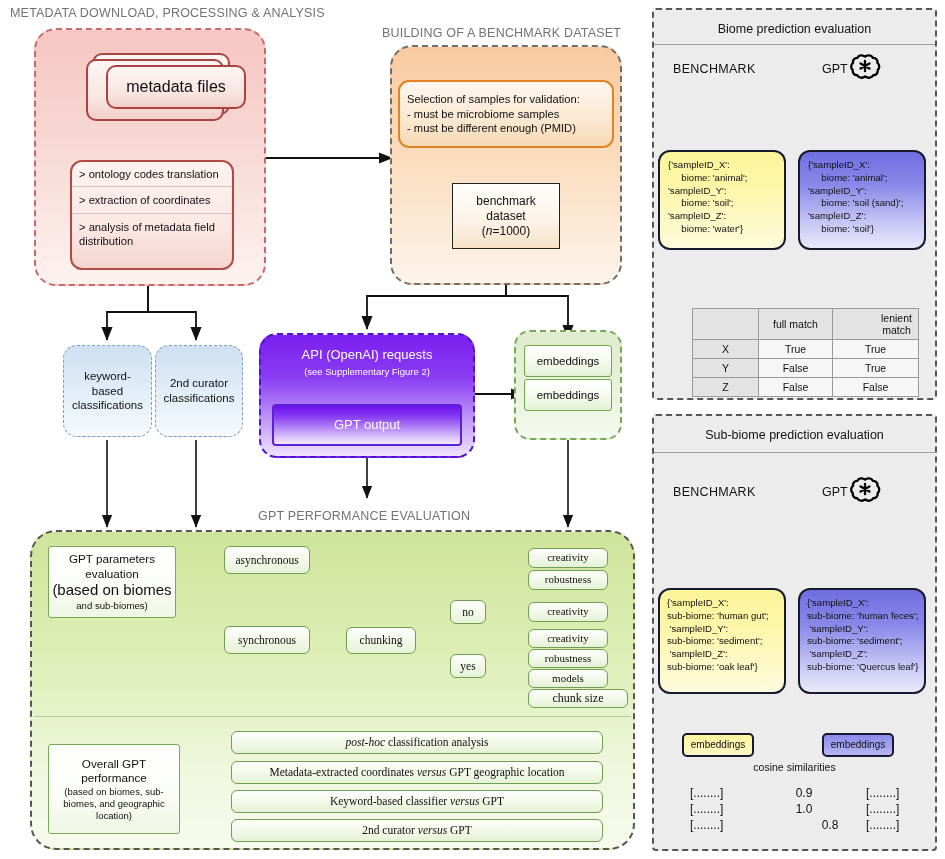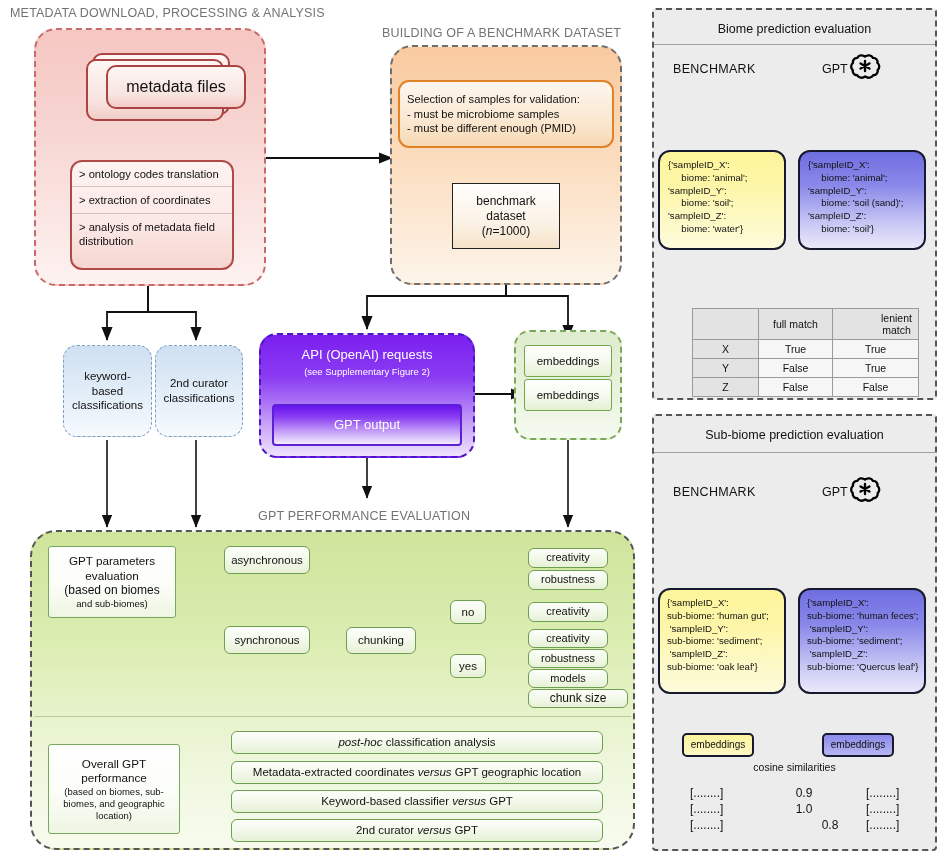--- a/index.html
+++ b/index.html
@@ -36,21 +36,21 @@
      background:linear-gradient(180deg,#fdf3f1 0%, #fbe8e5 60%, #f6d5d0 100%); }
   .box-orangeline { border:2.2px solid #e08226; border-radius:11px;
      background:linear-gradient(180deg,#fdf6ee 0%, #fbe9d4 55%, #f6d9b4 100%); }
   .box-black { border:1.8px solid #222; background:linear-gradient(180deg,#fffefc 0%, #fbf2e6 60%, #f5e2c8 100%); }
   .box-purple { border:2px solid #5b21d6; border-radius:4px;
      background:linear-gradient(180deg,#6b12ef 0%, #8a40f2 30%, #c9a6f9 70%, #f3ebfe 100%);
      color:#fff; }
   .box-green { border:1.8px solid #72a74e; border-radius:3px;
      background:linear-gradient(180deg,#ffffff 0%, #f4f9ec 55%, #e4f0d3 100%); }
   .box-greenout { border:1.8px solid #6f9f50; border-radius:6px;
-     background:linear-gradient(180deg,#fdfefb 0%, #f3f9ea 50%, #e6f1d6 100%); }
+     background:linear-gradient(180deg,#fdfefb 0%, #f3f9ea 50%, #e6f1d6 100%);font-family:Liberation Serif, serif; }
   .box-white { border:1.6px solid #7aa85a; border-radius:3px;
      background:linear-gradient(180deg,#ffffff 0%, #fbfdf8 55%, #eef6e3 100%); }
 
   .box-yellow { border:2.4px solid #171a2e; border-radius:12px;
      background:linear-gradient(180deg,#fdf59a 0%, #fdf6a8 35%, #fdfbdc 100%); }
   .box-bluegrad { border:2.4px solid #171a2e; border-radius:12px;
      background:linear-gradient(180deg,#6f6ee0 0%, #8a89e9 35%, #c9c8f5 75%, #e9e9fb 100%); }
   .box-emb-y { border:2px solid #171a2e; border-radius:5px;
      background:linear-gradient(180deg,#fdf49c 0%, #fdf8c4 100%); }
   .box-emb-b { border:2px solid #171a2e; border-radius:5px;
@@ -203,21 +203,21 @@
 </div>
 
 <div class="abs sect-title" style="left:258px; top:509px;">GPT PERFORMANCE EVALUATION</div>
 
 <div class="grp grp-perf" style="left:30px; top:530px; width:605px; height:320px;"></div>
 <div class="abs" style="left:34px; top:716px; width:597px; height:1px; background:#b9c9a4;"></div>
 
 <div class="box box-white" style="left:48px; top:546px; width:128px; height:72px; flex-direction:column; font-size:11.7px;">
   <div>GPT parameters</div>
   <div>evaluation</div>
-  <div style="font-size:12px;">(based on biomes</div>
+  <div style="font-size:15px;">(based on biomes</div>
   <div style="font-size:9.6px;">and sub-biomes)</div>
 </div>
 
 <div class="box box-greenout" style="left:224px; top:546px; width:86px; height:28px; font-size:11.5px;">
   <span>asynchronous</span>
 </div>
 <div class="box box-greenout" style="left:224px; top:626px; width:86px; height:28px; font-size:11.5px;">
   <span>synchronous</span>
 </div>
 <div class="box box-greenout" style="left:346px; top:627px; width:70px; height:27px; font-size:11.5px;">

